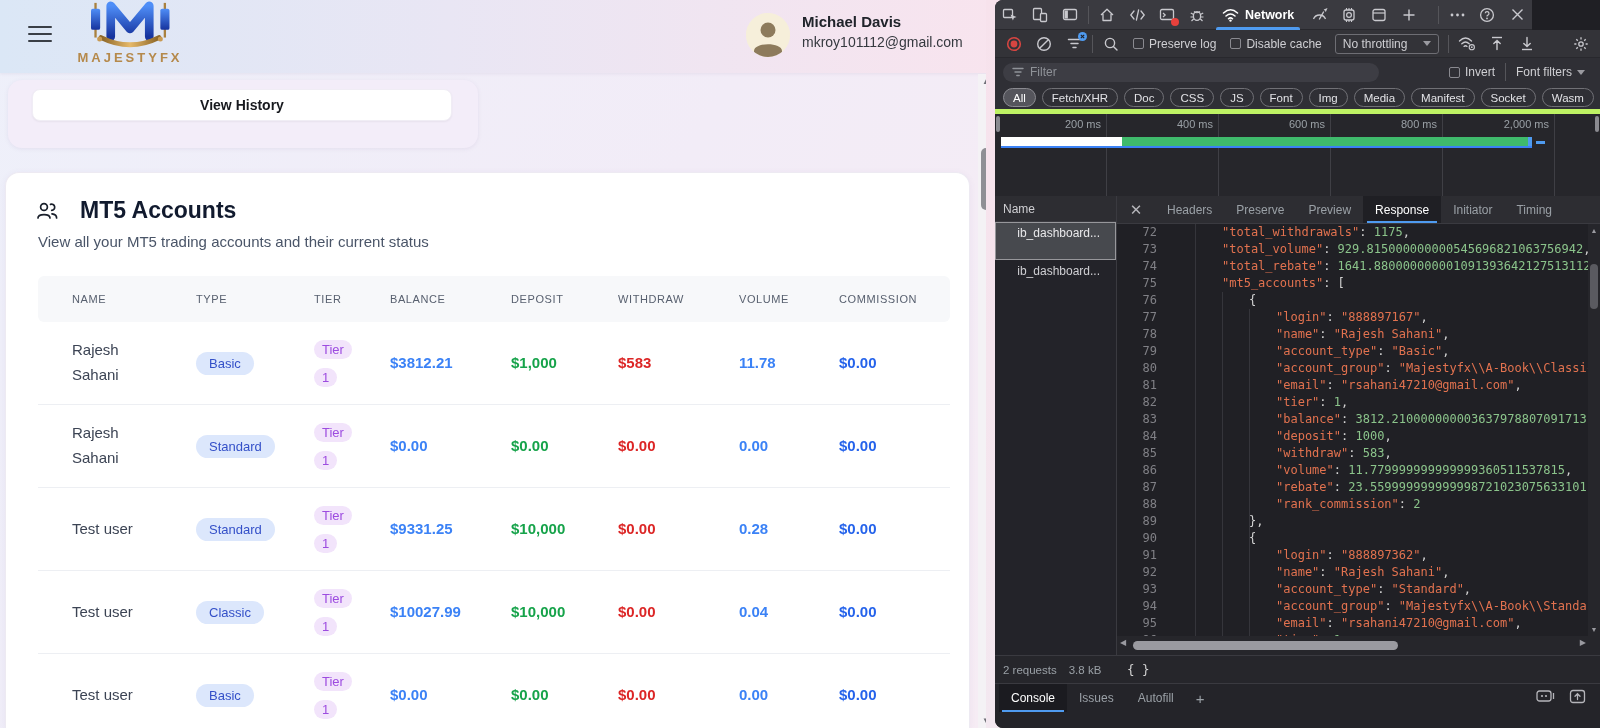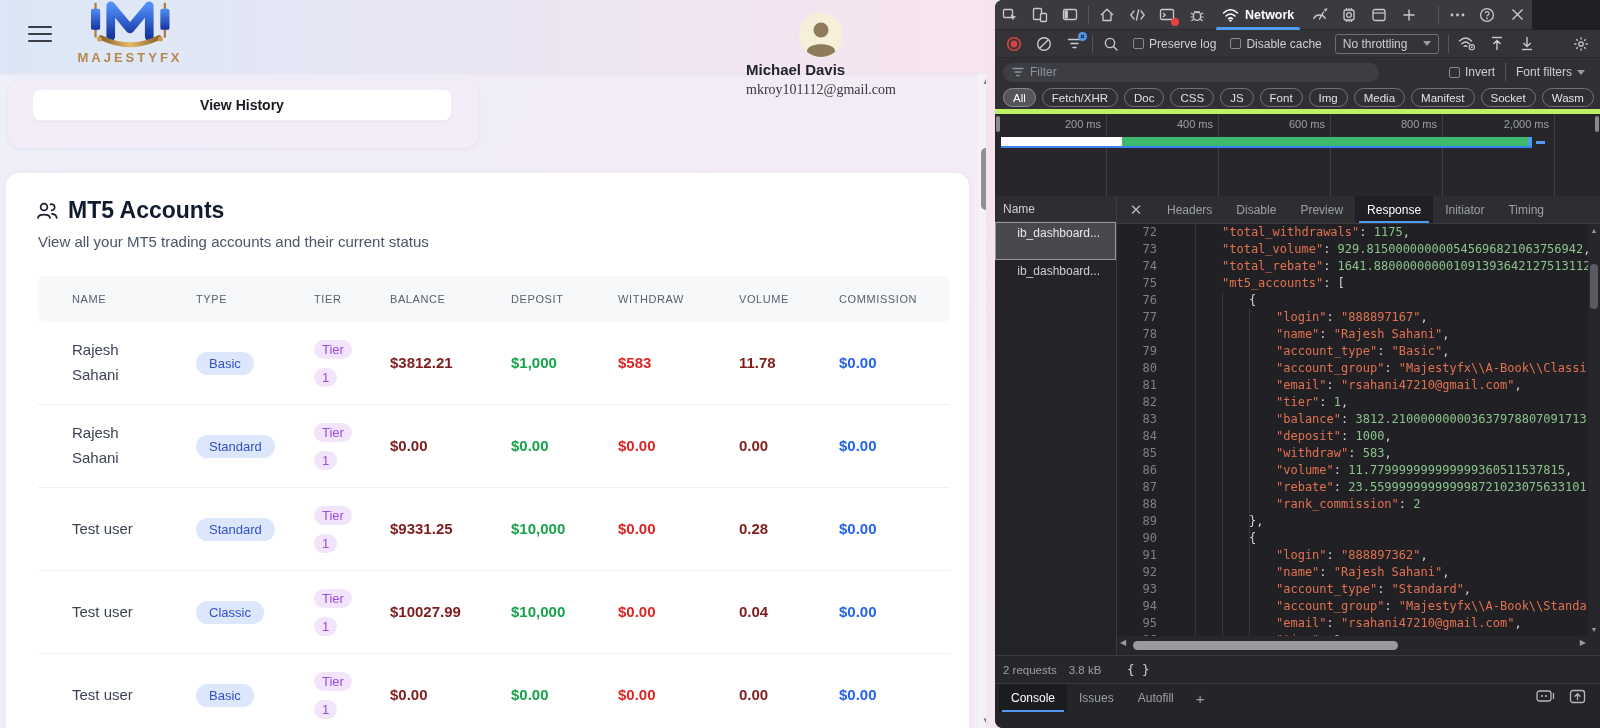--- a/index.html
+++ b/index.html
@@ -10,53 +10,53 @@
   
   .app { position:absolute; left:0; top:0; width:995px; height:728px;
          background:linear-gradient(120deg,#eef0fa 0%,#f2ecf7 55%,#f6ecf4 100%); }
   .app-header { position:absolute; left:0; top:0; width:995px; height:73px;
     background:linear-gradient(90deg,#dbe7f6 0%,#e9e6f4 45%,#f8e4ee 100%);
     box-shadow:0 1px 3px rgba(90,70,120,.08); }
   .hamburger { position:absolute; left:28px; top:26px; width:24px; height:18px; cursor:pointer; }
   .hamburger i { display:block; height:2px; background:#3a3f46; margin-bottom:5px; border-radius:2px; }
   .logo { position:absolute; left:70px; top:0; width:120px; text-align:center; }
   .logo-text { display:block; margin-top:-6px; font-size:13px; font-weight:bold; letter-spacing:3px; color:#b5894b; }
-  .user { position:absolute; left:746px; top:13px; display:flex; align-items:center; gap:4px;flex-direction:column; }
+  .user { position:absolute; left:746px; top:13px; display:flex; align-items:flex-start; gap:12px; }
   .avatar { width:44px; height:44px; border-radius:50%; background:#f6efda; overflow:hidden; flex:0 0 auto; }
   .user-name { font-size:15px; font-weight:bold; color:#20242b; }
-  .user-email { font-size:14px; color:#35393f; margin-top:4px;font-family:Liberation Serif, serif; }
+  .user-email { font-size:14px; color:#35393f; margin-top:4px; }
 
   .lav-card { position:absolute; left:8px; top:80px; width:470px; height:68px;
     background:#f3edf9; border-radius:14px; box-shadow:0 1px 4px rgba(120,90,150,.10); }
   .btn-history { position:absolute; left:24px; top:9px; width:420px; height:32px; background:#fff;
     border:1px solid #f0edf5; border-radius:8px; font-size:14px; font-weight:600; color:#17191e;
     display:flex; align-items:center; justify-content:center; cursor:pointer;
     box-shadow:0 1px 2px rgba(0,0,0,.05); }
 
   .main-card { position:absolute; left:5px; top:172px; width:965px; height:556px; background:#fff;
     border:1px solid #edeaf2; border-bottom:none; border-radius:14px 14px 0 0; overflow:hidden;
     box-shadow:0 1px 6px rgba(120,90,150,.07); }
-  .sec-head { position:absolute; left:30px; top:24px; display:flex; align-items:center; gap:10px; }
+  .sec-head { position:absolute; left:30px; top:24px; display:flex; align-items:center; gap:22px; }
   .sec-title { font-size:23px; font-weight:bold; color:#111a2e; }
   .sec-sub { position:absolute; left:32px; top:60px; font-size:15px; color:#4a5568; }
 
   .acct-table { position:absolute; left:32px; top:103px; width:912px; }
   .trow, .thead-row { display:grid; grid-template-columns:158px 118px 76px 121px 107px 121px 100px 1fr; align-items:center; }
   .thead-row { height:46px; background:#f7f8fa; border-radius:6px; }
   .tcell.th { font-size:11px; color:#58606f; letter-spacing:.6px; font-weight:500; }
   .trow { height:83px; border-bottom:1px solid #edeff3; }
   .trow:first-child { border-top:none; }
   .tcell:first-child { padding-left:34px; }
   .name-text { display:inline-block; max-width:72px; font-size:15px; color:#3c4454; line-height:1.65; }
   .type-badge { display:inline-block; background:#dce7fc; color:#3450c8; font-size:13px; font-weight:500;
     padding:4px 13px; border-radius:14px; }
   .tier-wrap { width:42px; line-height:1.75; }
   .tier-badge { display:inline; background:#f2e4fb; color:#9d4ce0; font-size:13px; padding:2px 8px;
     border-radius:10px; box-decoration-break:clone; -webkit-box-decoration-break:clone; }
-  .money { font-size:15px; font-weight:600; color:#7f1d1d; }
+  .money { font-size:15px; font-weight:600; color:#3b82f6; }
   .money.dep { color:#16a34a; } .money.wd { color:#dc2626; } .money.com { color:#2563eb; }
 
   
   .page-scroll { position:absolute; left:978px; top:74px; width:16px; height:654px; background:#f4f2f5; }
   .page-scroll .arr { position:absolute; left:0; width:16px; text-align:center; font-size:8px; color:#707078; }
   .page-scroll .thumb { position:absolute; left:3px; top:74px; width:10px; height:62px; background:#8f8f95; border-radius:5px; }
 
   
   .behind-strip { position:absolute; left:986px; top:0; width:24px; height:728px;
     background:linear-gradient(180deg,#f7e2ec,#f3e8f0); }
@@ -532,21 +532,21 @@
         <div class="req-header">Name</div>
         <div id="req-list">
             <div class="req-item selected">ib_dashboard...</div>
             <div class="req-item">ib_dashboard...</div>
           </div>
       </div>
       <div class="resp-pane">
         <div class="rtabs" id="rtabs">
           <span class="rtab-close">✕</span>
         <div class="rtab">Headers</div>
-            <div class="rtab">Disable</div>
+            <div class="rtab">Preserve</div>
             <div class="rtab">Preview</div>
             <div class="rtab active">Response</div>
             <div class="rtab">Initiator</div>
             <div class="rtab">Timing</div>
           </div>
         <div class="code-area">
           <div class="guide" style="left:78px; top:0; bottom:0;"></div>
           <div class="guide" style="left:105px; top:68px; bottom:0;"></div>
           <div class="guide" style="left:132px; top:85px; bottom:0;"></div>
           <div id="code-lines">

